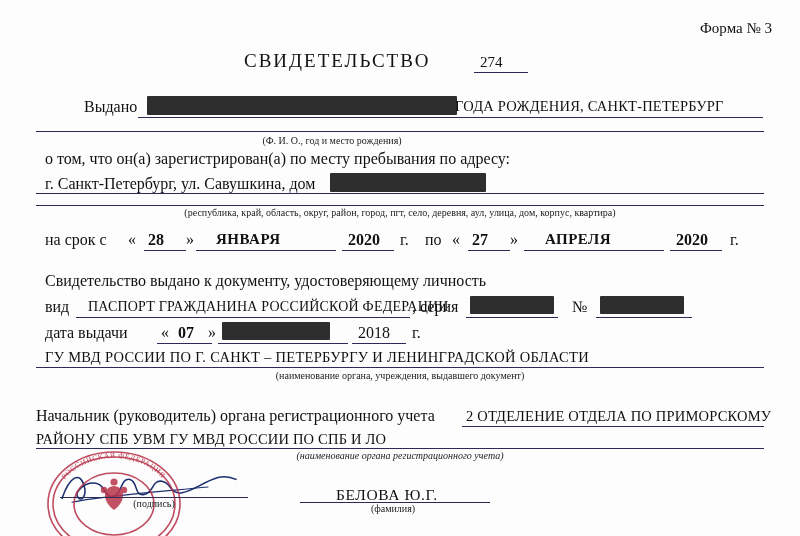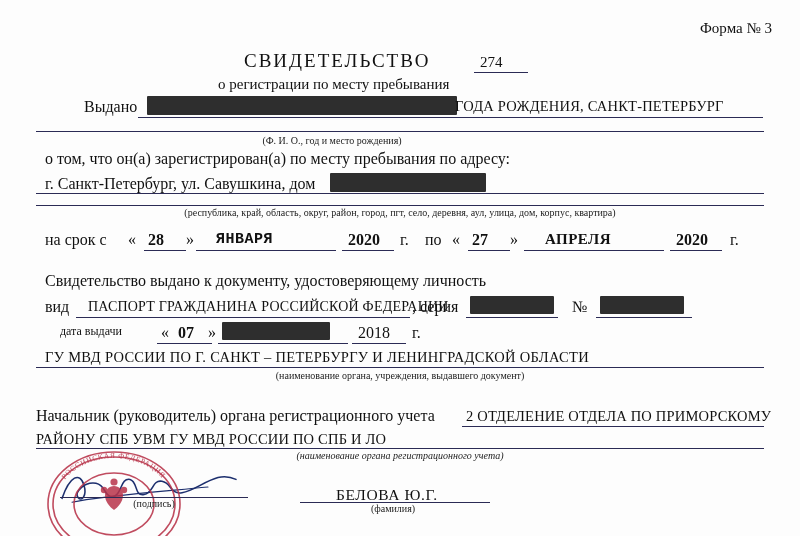--- a/index.html
+++ b/index.html
@@ -74,37 +74,37 @@
 
   .lbl-otom { top: 150px; left: 45px; font-size: 16px; }
   .addr-line1 { top: 175px; left: 45px; font-size: 16px; }
 
   .addr-caption { top: 207px; left: 0; width: 800px; }
 
   .lbl-srok { top: 231px; left: 45px; font-size: 16px; }
   .q1 { top: 231px; left: 128px; font-size: 16px; }
   .day-from { top: 231px; left: 148px; font-size: 16px; font-weight: bold; }
   .q2 { top: 231px; left: 186px; font-size: 16px; }
-  .month-from { top: 231px; left: 216px; font-size: 15px; font-weight: bold; letter-spacing: .5px; font-family: Liberation Mono, monospace; }
+  .month-from { top: 231px; left: 216px; font-size: 15px; font-weight: bold; letter-spacing: .5px; }
   .year-from { top: 231px; left: 348px; font-size: 16px; font-weight: bold; }
   .g1 { top: 231px; left: 400px; font-size: 16px; }
   .lbl-po { top: 231px; left: 425px; font-size: 16px; }
   .q3 { top: 231px; left: 452px; font-size: 16px; }
   .day-to { top: 231px; left: 472px; font-size: 16px; font-weight: bold; }
   .q4 { top: 231px; left: 510px; font-size: 16px; }
   .month-to { top: 231px; left: 545px; font-size: 15px; font-weight: bold; letter-spacing: .5px; }
   .year-to { top: 231px; left: 676px; font-size: 16px; font-weight: bold; }
   .g2 { top: 231px; left: 730px; font-size: 16px; }
 
   .lbl-doc { top: 272px; left: 45px; font-size: 16px; }
   .lbl-vid { top: 298px; left: 45px; font-size: 16px; }
   .vid-val { top: 299px; left: 88px; font-size: 14px; letter-spacing: .2px; }
   .lbl-seria { top: 298px; left: 412px; font-size: 16px; text-align: right; }
   .lbl-nomer { top: 298px; left: 572px; font-size: 16px; }
-  .lbl-data { top: 324px; left: 45px; font-size: 12px; margin-left: 15px; }
+  .lbl-data { top: 324px; left: 45px; font-size: 16px; }
   .data-q1 { top: 324px; left: 161px; font-size: 16px; }
   .data-day { top: 324px; left: 178px; font-size: 16px; font-weight: bold; }
   .data-q2 { top: 324px; left: 208px; font-size: 16px; }
   .data-year { top: 324px; left: 358px; font-size: 16px; }
   .data-g { top: 324px; left: 412px; font-size: 16px; }
 
   .organ-line { top: 349px; left: 45px; font-size: 14.5px; letter-spacing: .3px; }
   .organ-caption { top: 370px; left: 0; width: 800px; }
 
   .lbl-nachalnik { top: 407px; left: 36px; font-size: 16px; }
@@ -135,21 +135,20 @@
 </head>
 <body>
 
 <div id="doc">
 
   <div class="txt form-no">Форма № 3</div>
 
   <div class="txt title-main">СВИДЕТЕЛЬСТВО</div>
   <div class="txt title-num">274</div>
   <div class="line title-num-underline"></div>
-  <div class="txt title-sub">о регистрации по месту пребывания</div>
 
   <div class="txt lbl-vydano">Выдано</div>
   <div class="redact" style="top:96px; left:147px; width:310px; height:19px;"></div>
   <div class="txt vydano-tail">ГОДА РОЖДЕНИЯ, САНКТ-ПЕТЕРБУРГ</div>
   <div class="line" style="top:117px; left:138px; width:625px;"></div>
   <div class="line" style="top:131px; left:36px; width:728px;"></div>
   <div class="caption fio-caption">(Ф. И. О., год и место рождения)</div>
 
   <div class="txt lbl-otom">о том, что он(а) зарегистрирован(а) по месту пребывания по адресу:</div>
   <div class="txt addr-line1">г. Санкт-Петербург, ул. Савушкина, дом</div>

